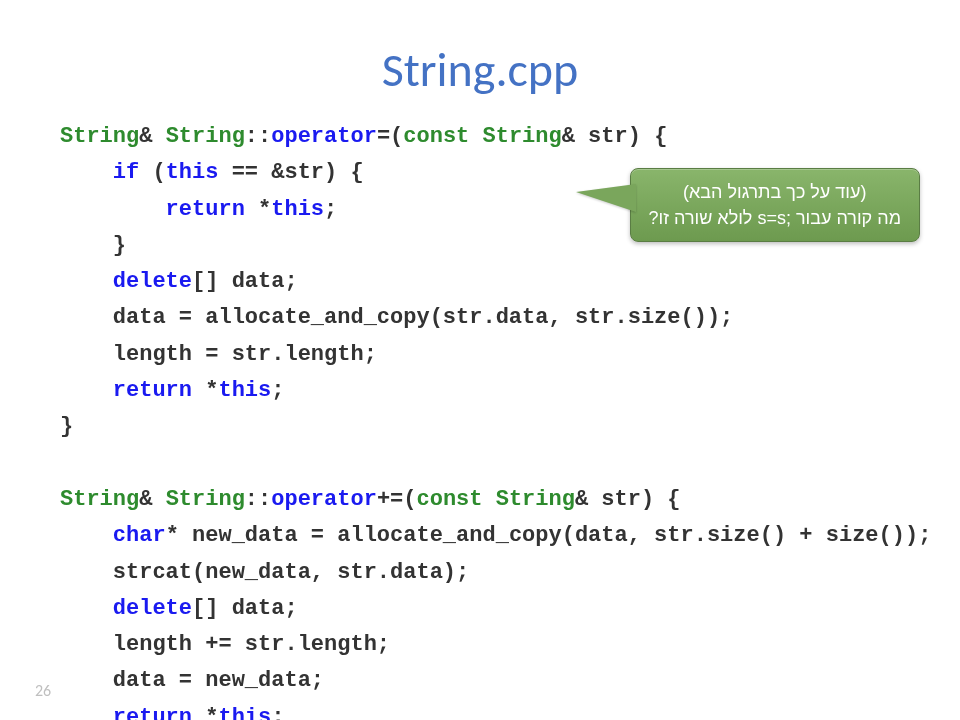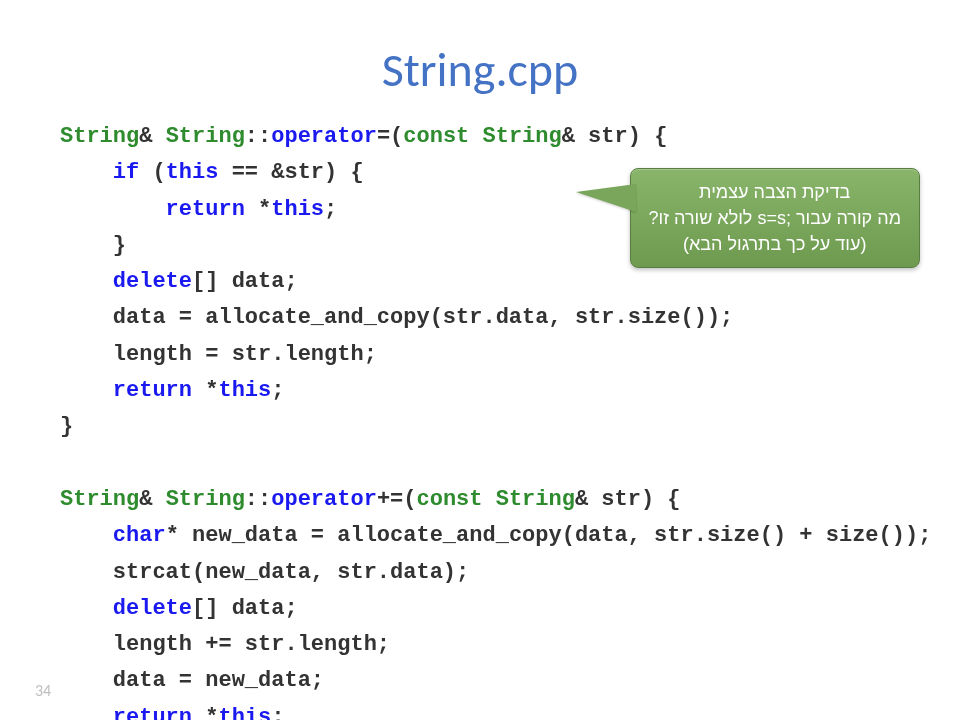--- a/index.html
+++ b/index.html
@@ -96,20 +96,19 @@
 <span class="txt">    strcat(new_data, str.data);</span>
 <span class="kw-blue">    delete</span><span class="txt">[] data;</span>
 <span class="txt">    length += str.length;</span>
 <span class="txt">    data = new_data;</span>
 <span class="kw-blue">    return</span><span class="txt"> *</span><span class="kw-blue">this</span><span class="txt">;</span>
 <span class="txt">}</span></div>
 
   <div class="callout-wrap">
     <div class="callout">
       <div class="callout-pointer"></div>
-      <div>בדיקת הצבה עצמית</div>
+      <div>(עוד על כך בתרגול הבא)</div>
       <div>מה קורה עבור ;s=s לולא שורה זו?</div>
-      <div>(עוד על כך בתרגול הבא)</div>
     </div>
   </div>
 
-  <div class="slide-number">34</div>
+  <div class="slide-number">26</div>
 </div>
 
 </body></html>

